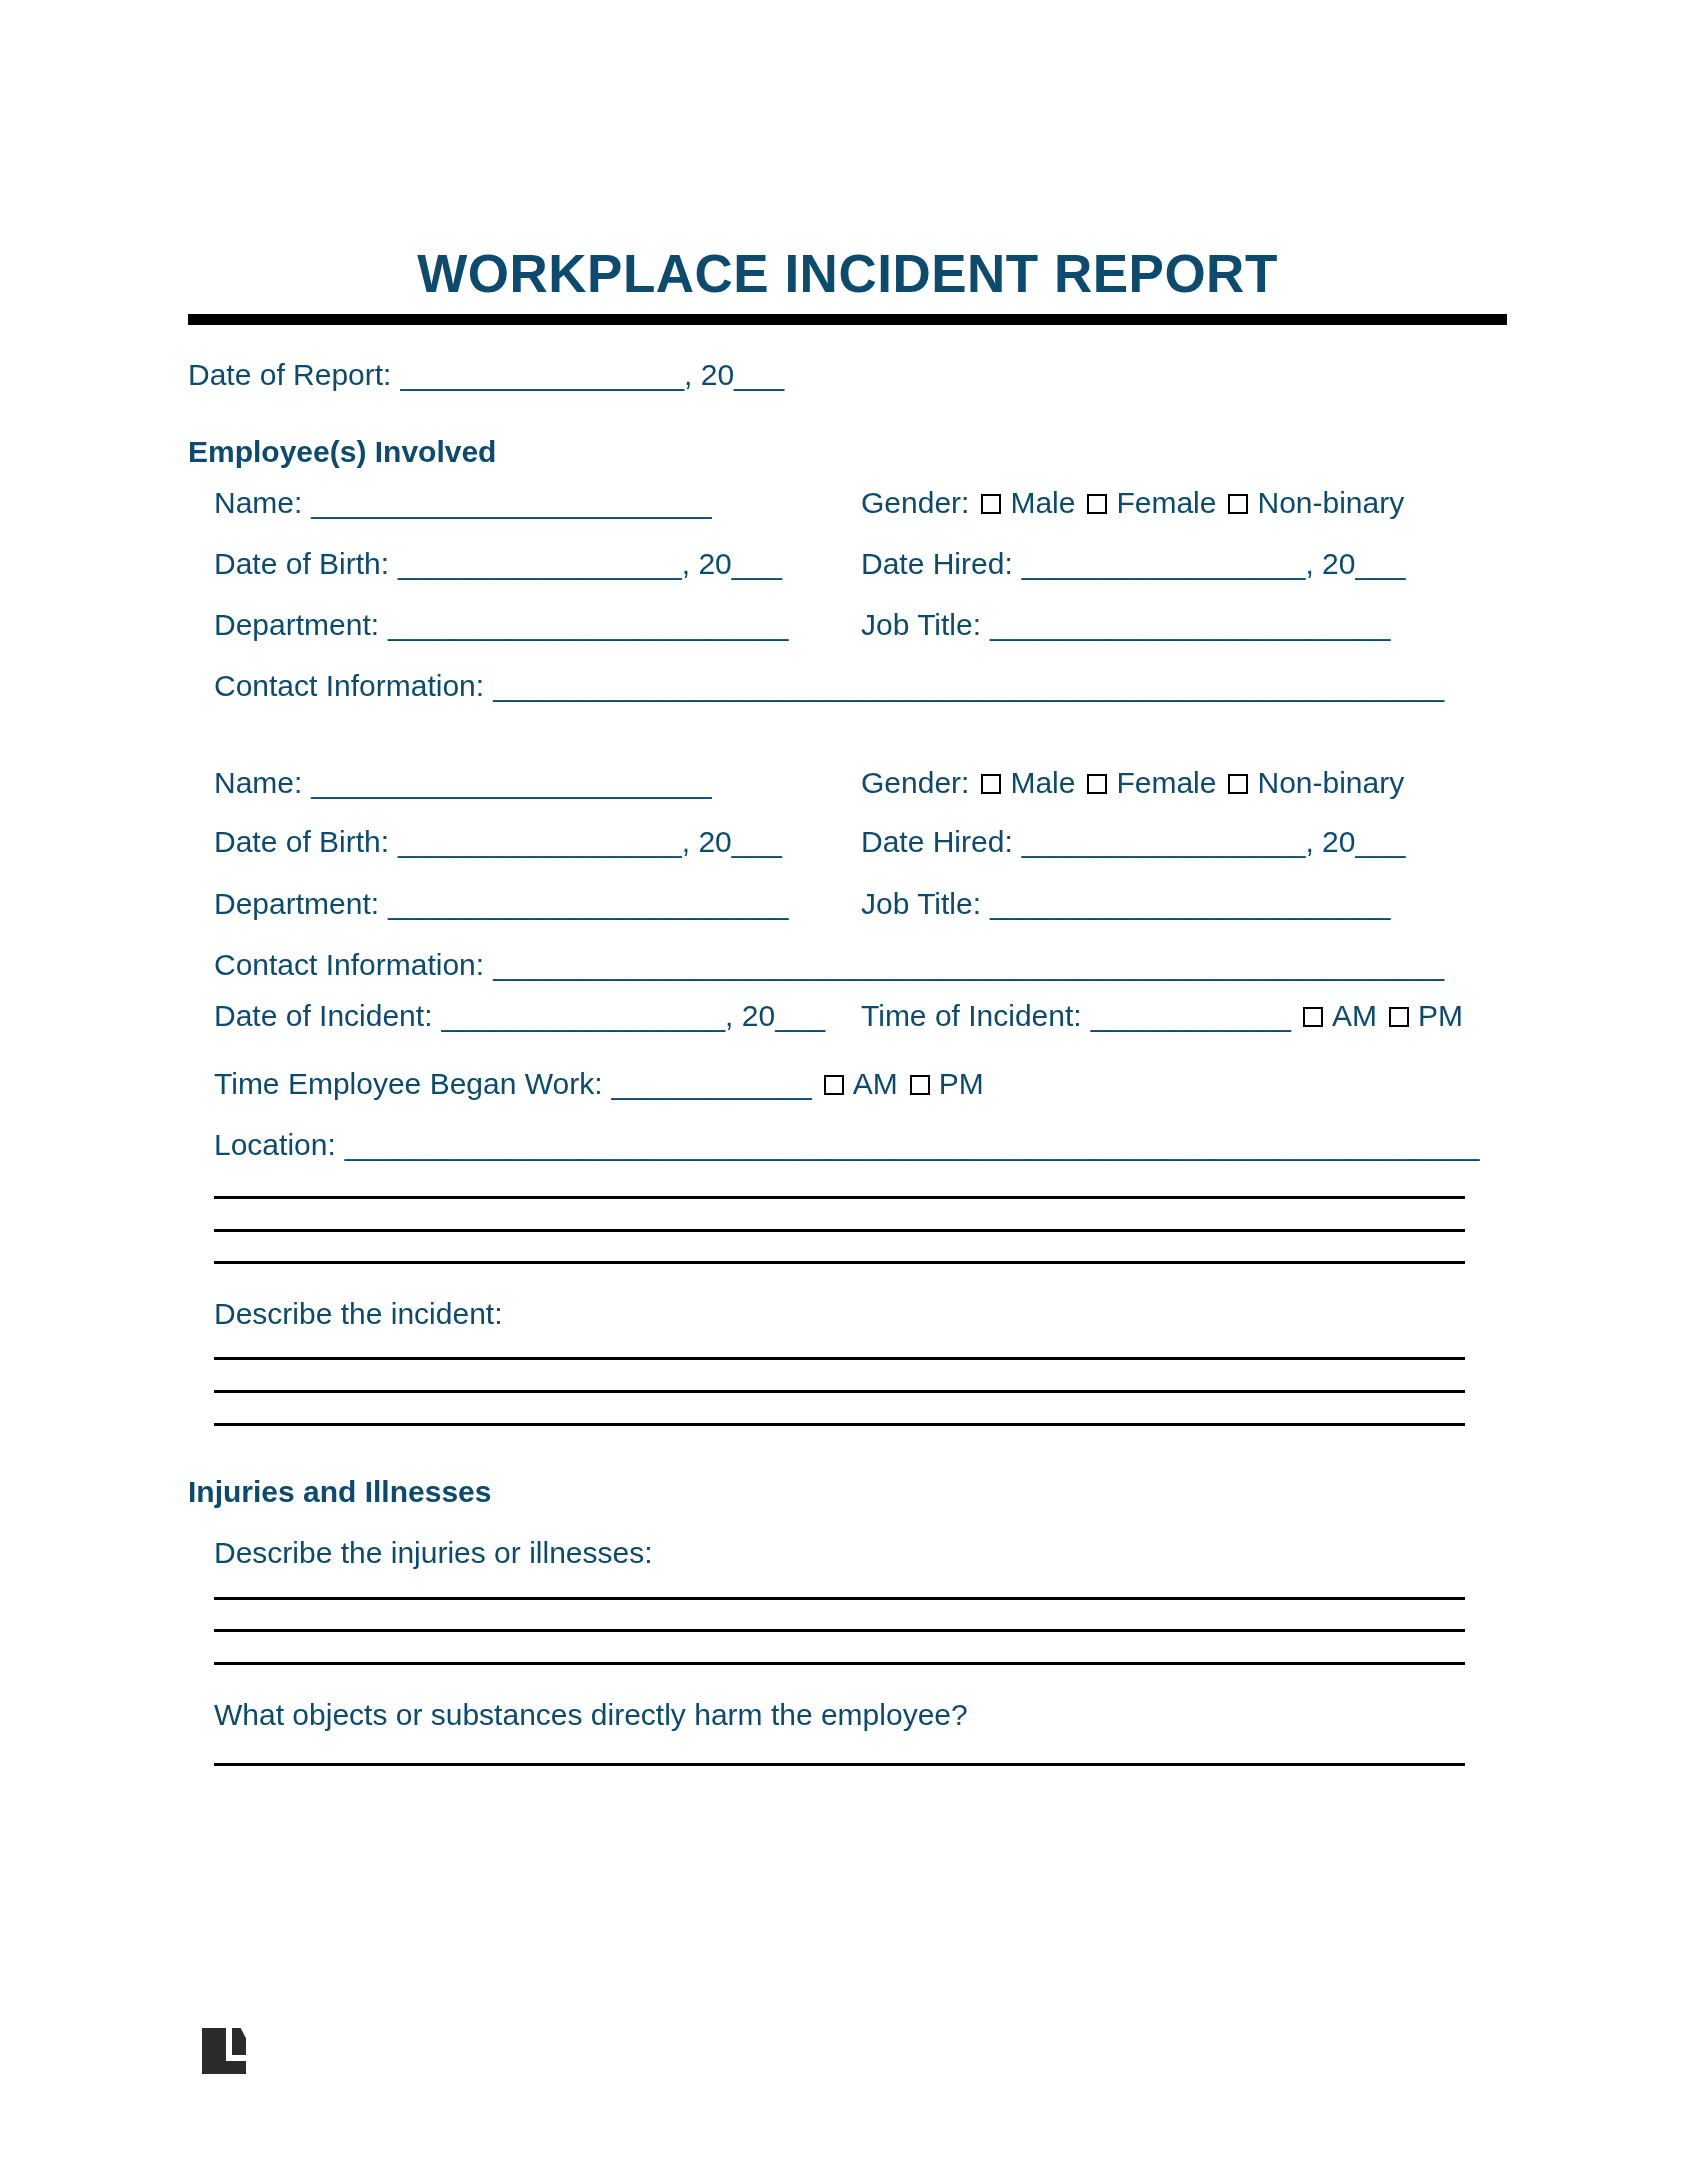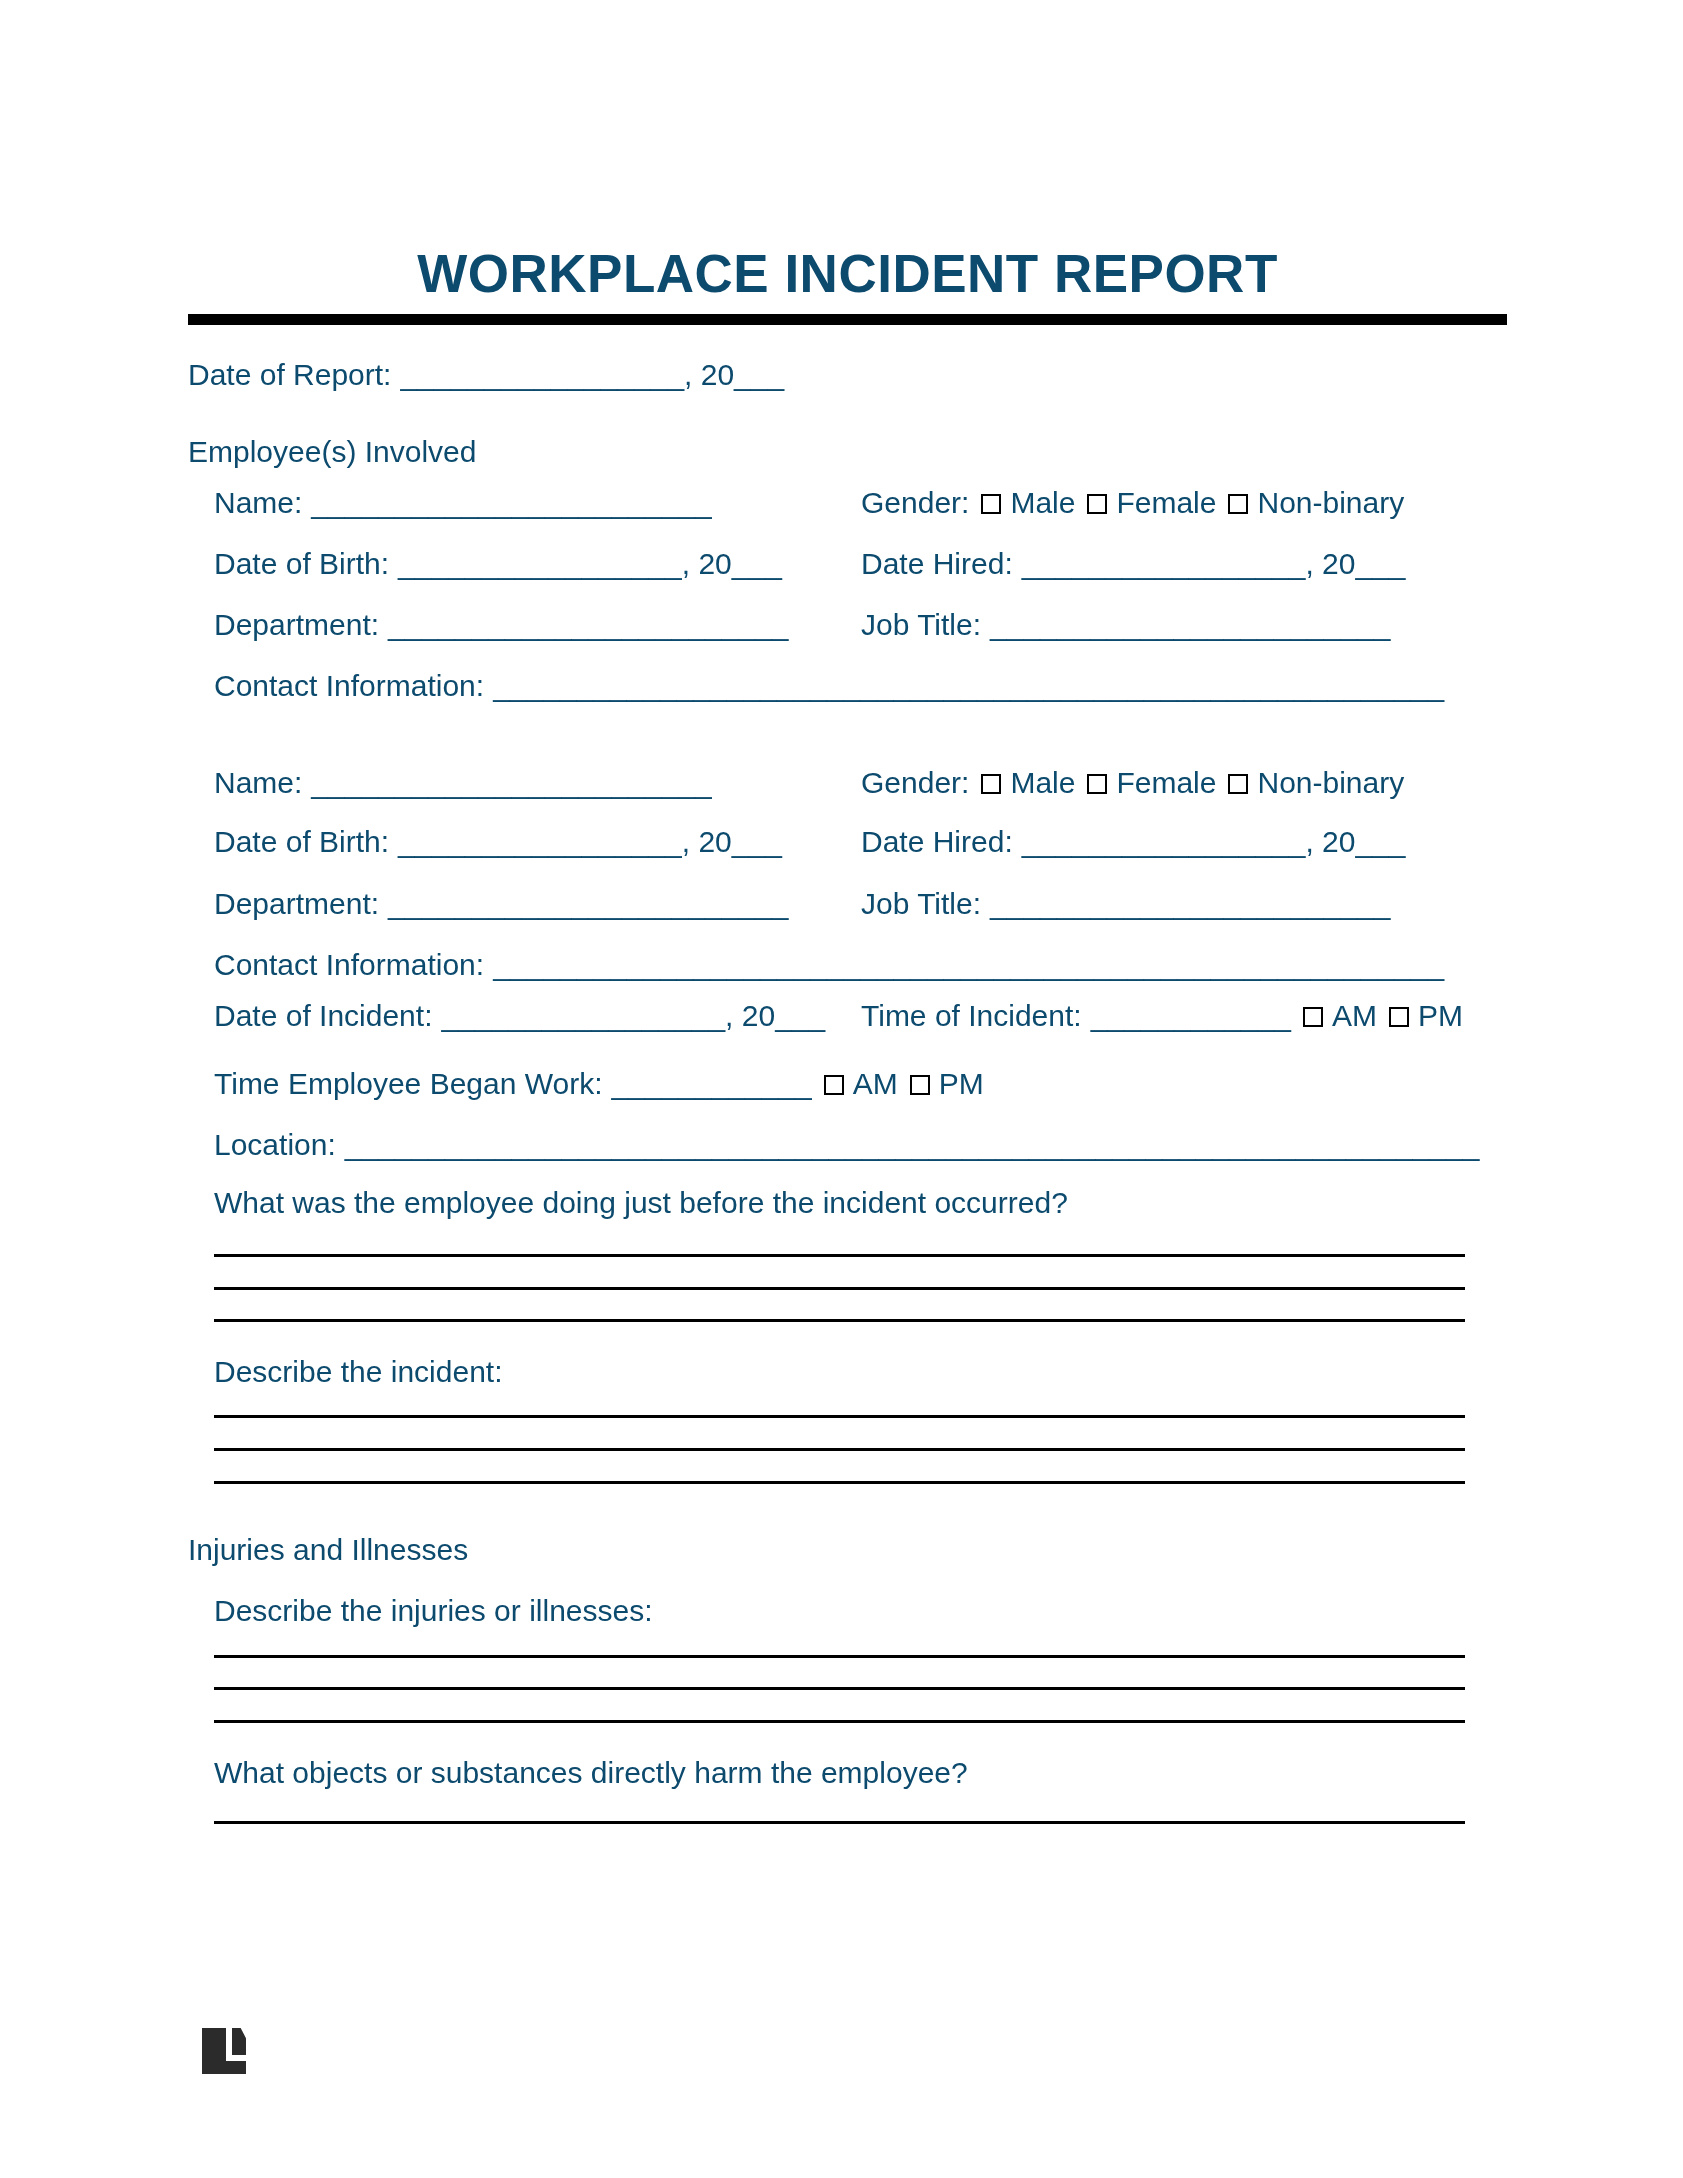--- a/index.html
+++ b/index.html
@@ -12,21 +12,21 @@
     overflow:hidden;
   }
   .content{position:absolute;left:188px;top:0;width:1319px;}
   .doc-title{
     margin:243px 0 0 0;
     font-size:53px;line-height:61px;
     font-weight:bold;text-align:center;
     letter-spacing:0.5px;white-space:nowrap;
   }
   .title-bar{height:11px;background:#000;margin-top:10px;}
-  .sec{font-weight:normal;}
+  .sec{font-weight:bold;}
   .indent{padding-left:26px;}
   .row{display:flex;}
   .col-l{flex:0 0 647px;}
   .col-r{flex:1 1 auto;}
   .blank{margin-left:9px;white-space:nowrap;text-align:right;}
   .cb{
     display:inline-block;width:20px;height:20px;
     border:2px solid #000;box-sizing:border-box;
     vertical-align:-1px;margin:0 9px 0 12px;
     background:#fff;
@@ -130,21 +130,20 @@
     </div>
 
     <div class="indent mt24 nowrap">
       <span>Time Employee Began Work:</span><span class="blank">____________</span><span class="cb"></span><span>AM</span><span class="cb"></span><span>PM</span>
     </div>
 
     <div class="indent mt25 nowrap">
       <span>Location:</span><span class="blank">____________________________________________________________________</span>
     </div>
 
-    <div class="indent mt22">What was the employee doing just before the incident occurred?</div>
     <div class="indent mt33">
         <div class="answer-line"></div>
       </div>
     <div class="indent mt30">
         <div class="answer-line"></div>
       </div>
     <div class="indent mt29">
         <div class="answer-line"></div>
       </div>
 

